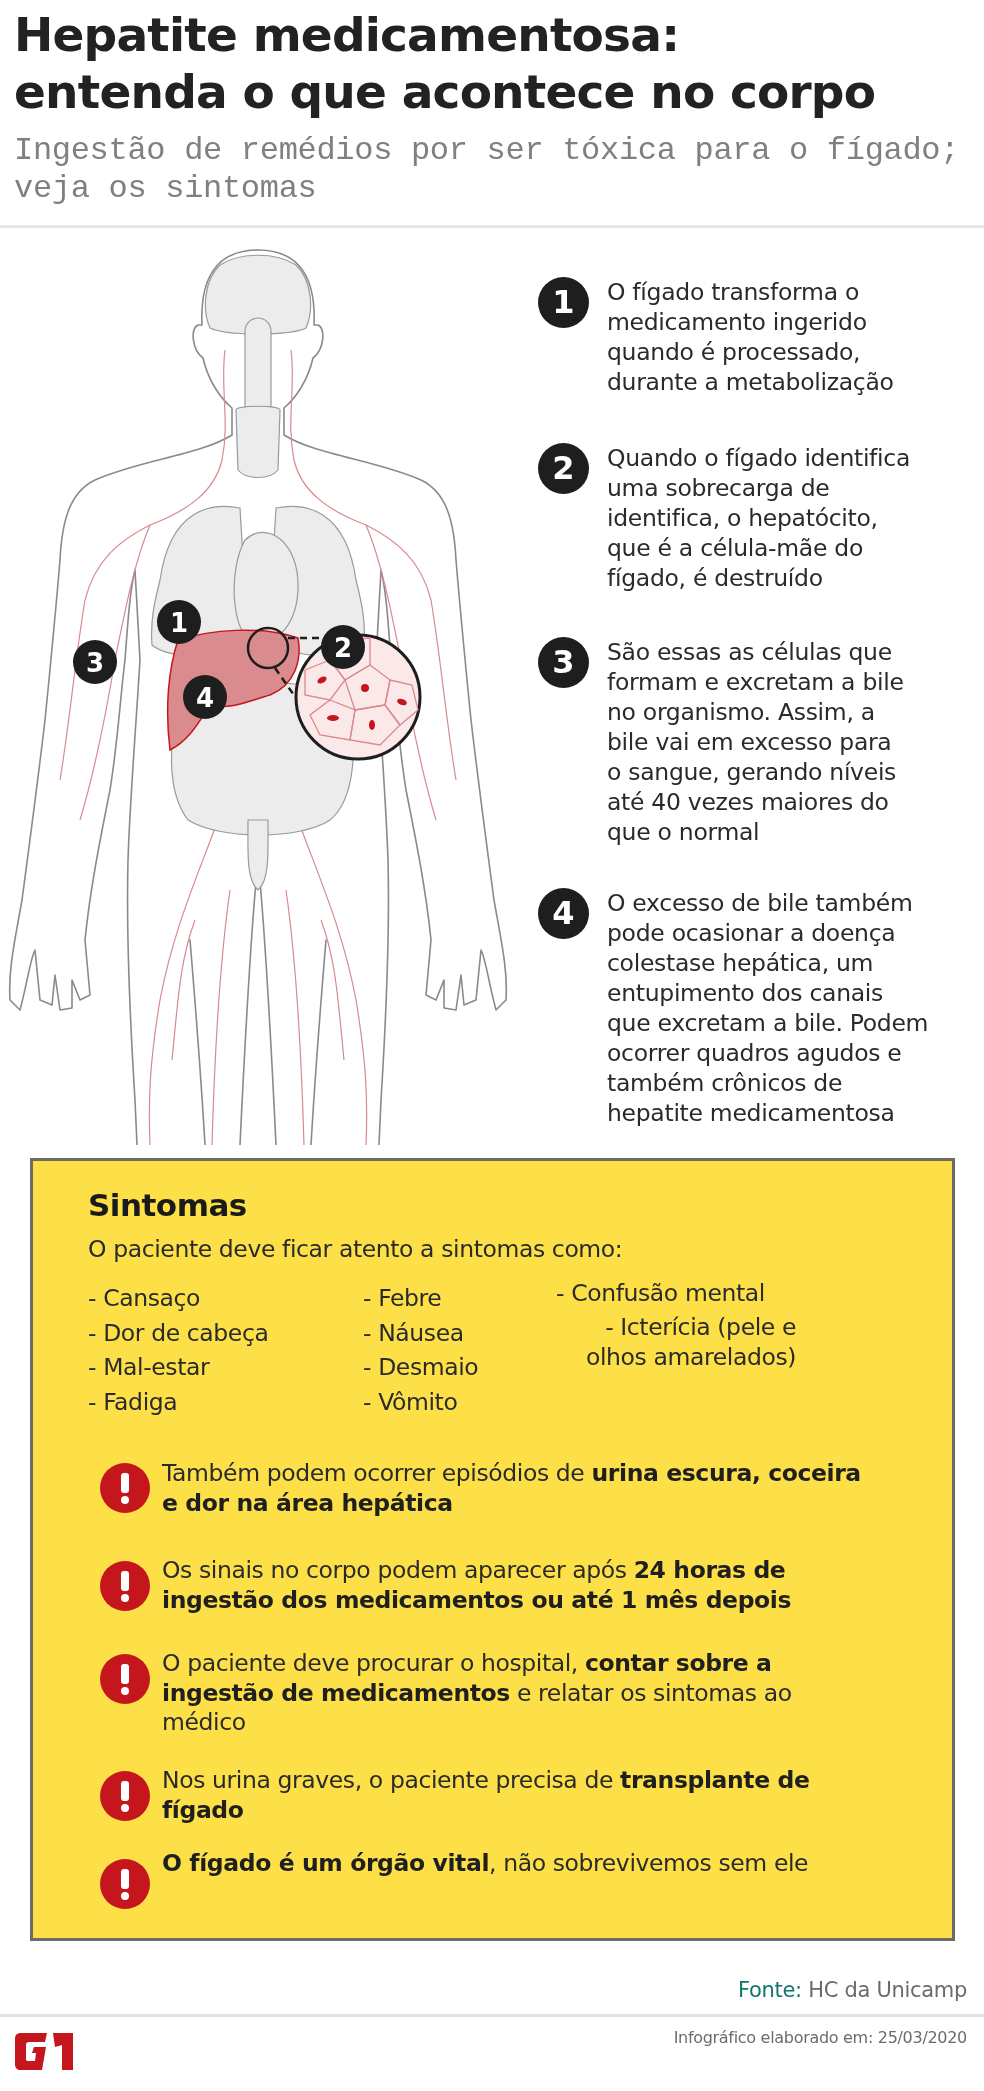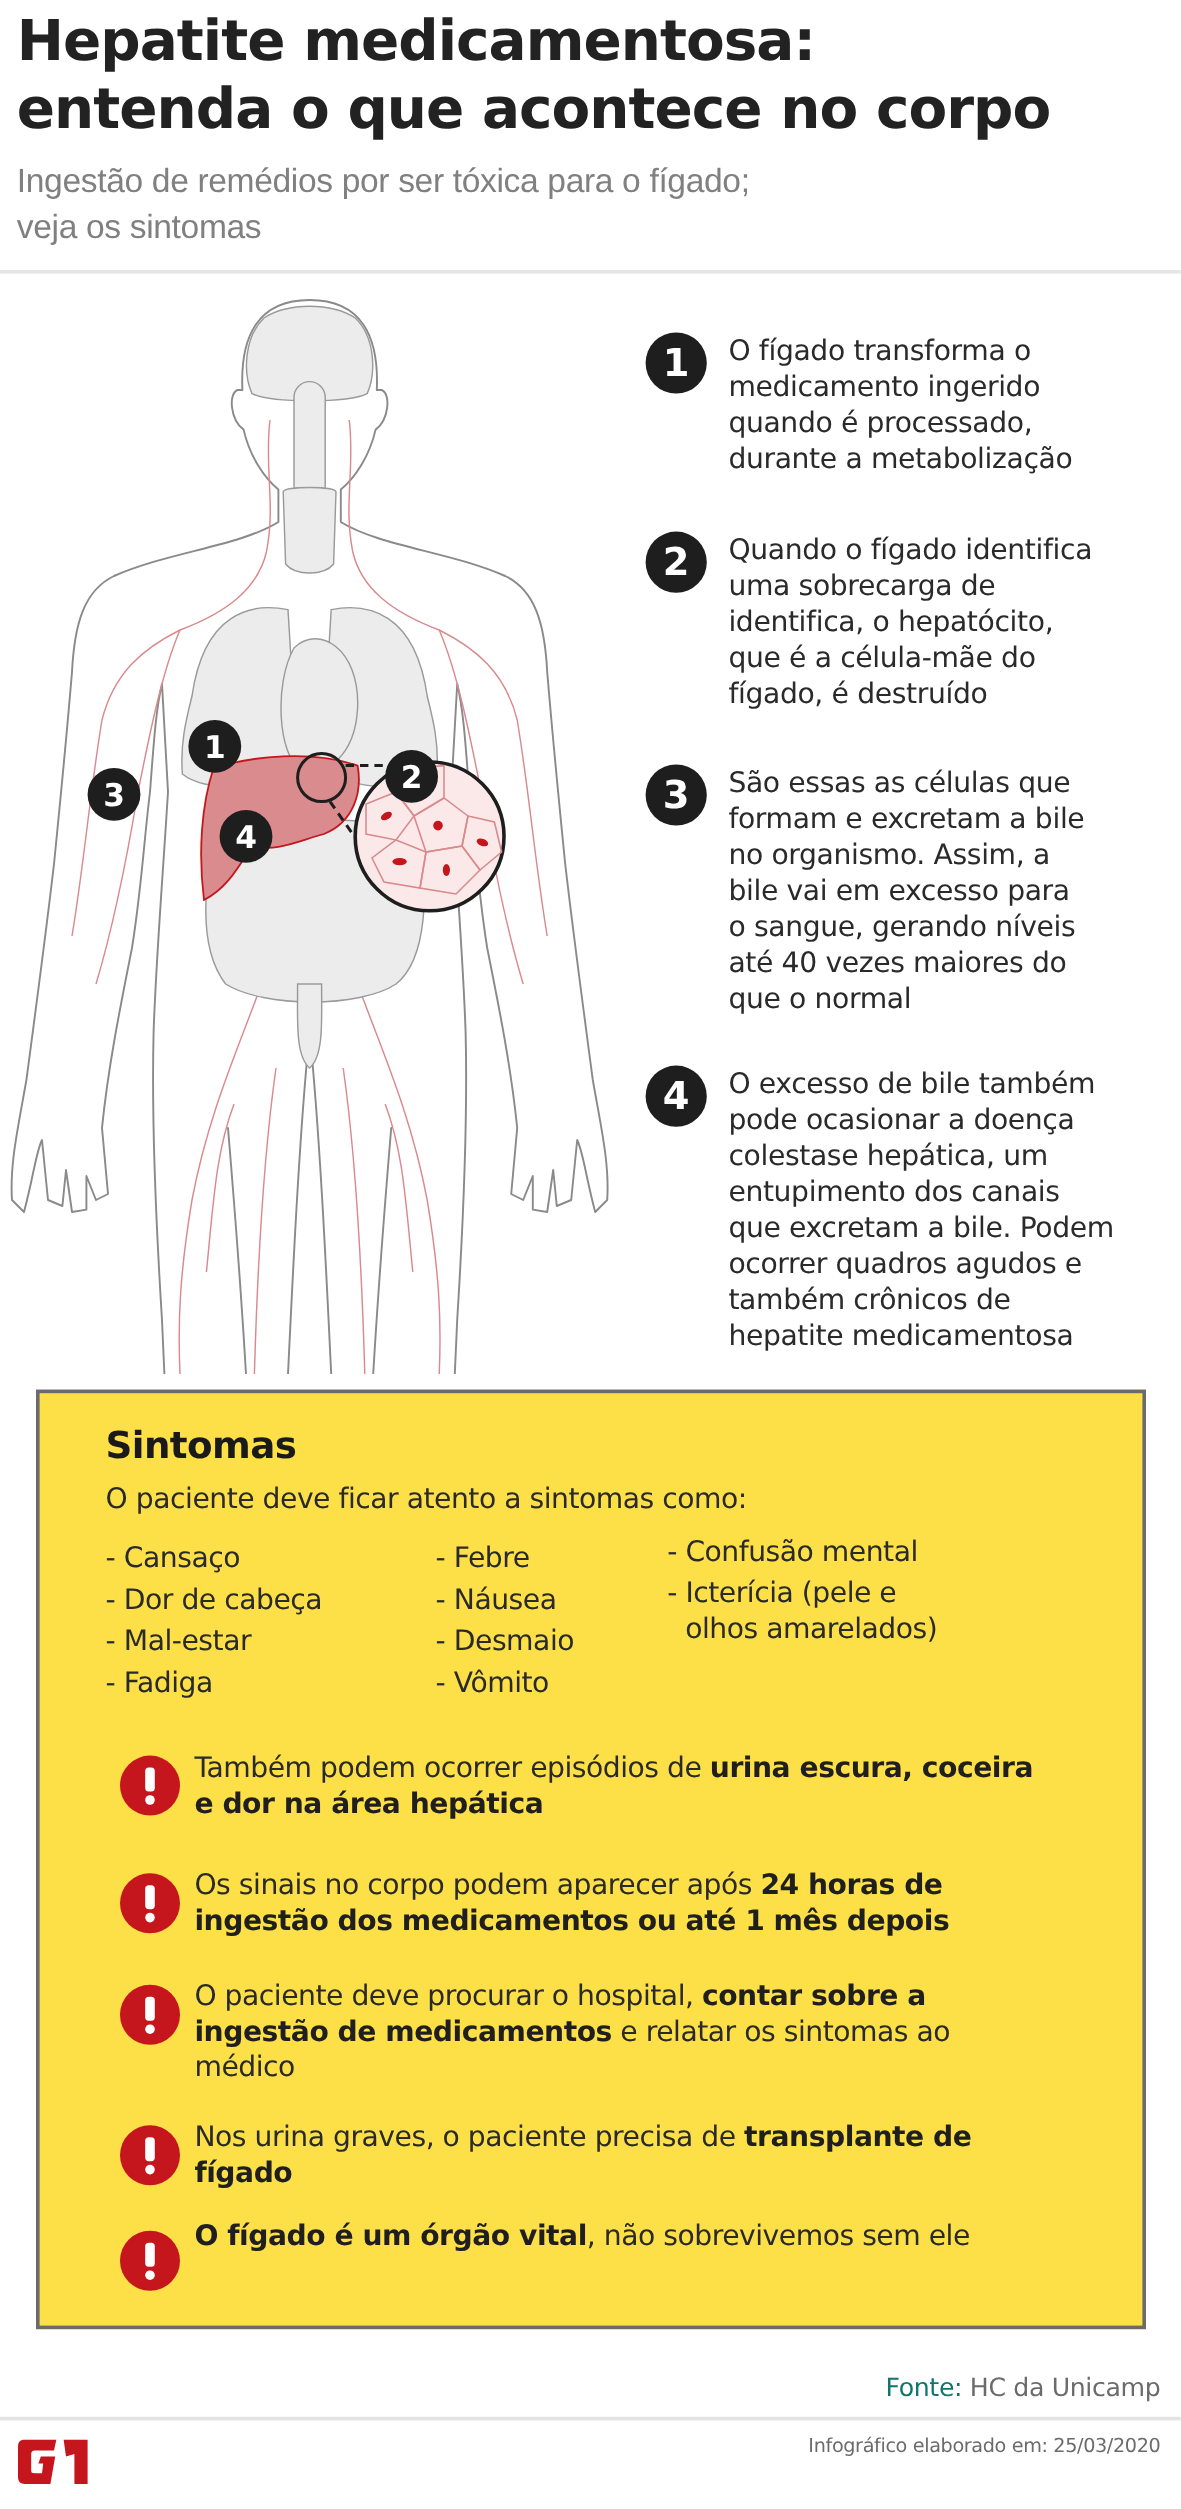--- a/index.html
+++ b/index.html
@@ -3,42 +3,42 @@
 <meta charset="utf-8">
 <style>
   * { box-sizing: border-box; margin: 0; padding: 0; }
   html, body { width: 984px; height: 2091px; background: #ffffff; overflow: hidden; }
   body { position: relative; font-family: "DejaVu Sans", "Liberation Sans", sans-serif; color: #222; }
 
   .title { position: absolute; left: 14px; top: 6px; width: 960px;
     font-family: "DejaVu Sans", sans-serif; font-weight: bold; font-size: 47px; line-height: 57px;
     color: #222; letter-spacing: -0.8px; }
   .subtitle { position: absolute; left: 14px; top: 132px; width: 960px;
-    font-family: Liberation Sans, sans-serif; font-size: 28px; line-height: 38px; color: #808080; letter-spacing: -0.3px; }
+    font-family: Liberation Mono, monospace; font-size: 32px; line-height: 38px; color: #808080; letter-spacing: -0.3px; }
   .top-divider { position: absolute; left: 0; top: 225px; width: 984px; height: 3px; background: #e6e6e6; }
 
   .figure { position: absolute; left: 0; top: 240px; width: 520px; height: 905px; }
   .figure svg { position: absolute; left: 0; top: 0; }
 
   .steps { position: absolute; left: 538px; top: 0; width: 440px; }
   .step { position: absolute; left: 0; width: 440px; }
   .step-badge { position: absolute; left: 0; width: 51px; height: 51px; border-radius: 50%;
     background: #1e1e1e; color: #fff; font-weight: bold; font-size: 32px; line-height: 51px; text-align: center;
     font-family: "DejaVu Sans", sans-serif; }
   .step-text { position: absolute; left: 69px; width: 375px; font-size: 23.5px; line-height: 30px; color: #2a2a2a;
     font-family: "DejaVu Sans", sans-serif; letter-spacing: -0.3px; }
 
   .symptoms-box { position: absolute; left: 30px; top: 1158px; width: 925px; height: 783px;
     border: 3px solid #6b6b6b; background: #fde047; }
   .sym-title { position: absolute; left: 55px; top: 26px; font-weight: bold; font-size: 31px; color: #1a1a1a;
     font-family: "DejaVu Sans", sans-serif; letter-spacing: -0.5px; }
   .sym-intro { position: absolute; left: 55px; top: 74px; font-size: 23.5px; color: #2a2a2a; letter-spacing: -0.4px; }
   .sym-col { position: absolute; top: 120px; font-size: 23.5px; line-height: 34.5px; color: #2a2a2a; letter-spacing: -0.4px; }
   .sym-col .it { white-space: nowrap; }
-  .sym-col.c3 .it.wrap { white-space: normal; width: 240px; padding-left: 15px; text-indent: -15px; }
+  .sym-col.c3 .it.wrap { white-space: normal; width: 240px; padding-left: 15px; text-indent: -15px; text-align: right; }
 
   .alert { position: absolute; left: 67px; width: 830px; }
   .alert-icon { position: absolute; left: 0; width: 50px; height: 50px; border-radius: 50%; background: #c4161c; }
   .alert-icon .bar { position: absolute; left: 21px; top: 10px; width: 8px; height: 20px; background: #fff; border-radius: 3px; }
   .alert-icon .dot { position: absolute; left: 21px; top: 33px; width: 8px; height: 8px; background: #fff; border-radius: 50%; }
   .alert-text { position: absolute; left: 62px; width: 700px; font-size: 23.5px; line-height: 29.5px; color: #2a2a2a; letter-spacing: -0.4px; }
   .alert-text b { font-weight: bold; color: #1f1f1f; }
 
   .source { position: absolute; right: 17px; top: 1978px; font-size: 21px; color: #6b6b6b; letter-spacing: -0.3px; }
   .source b { font-weight: normal; color: #0f766e; margin-top: 28px; }

